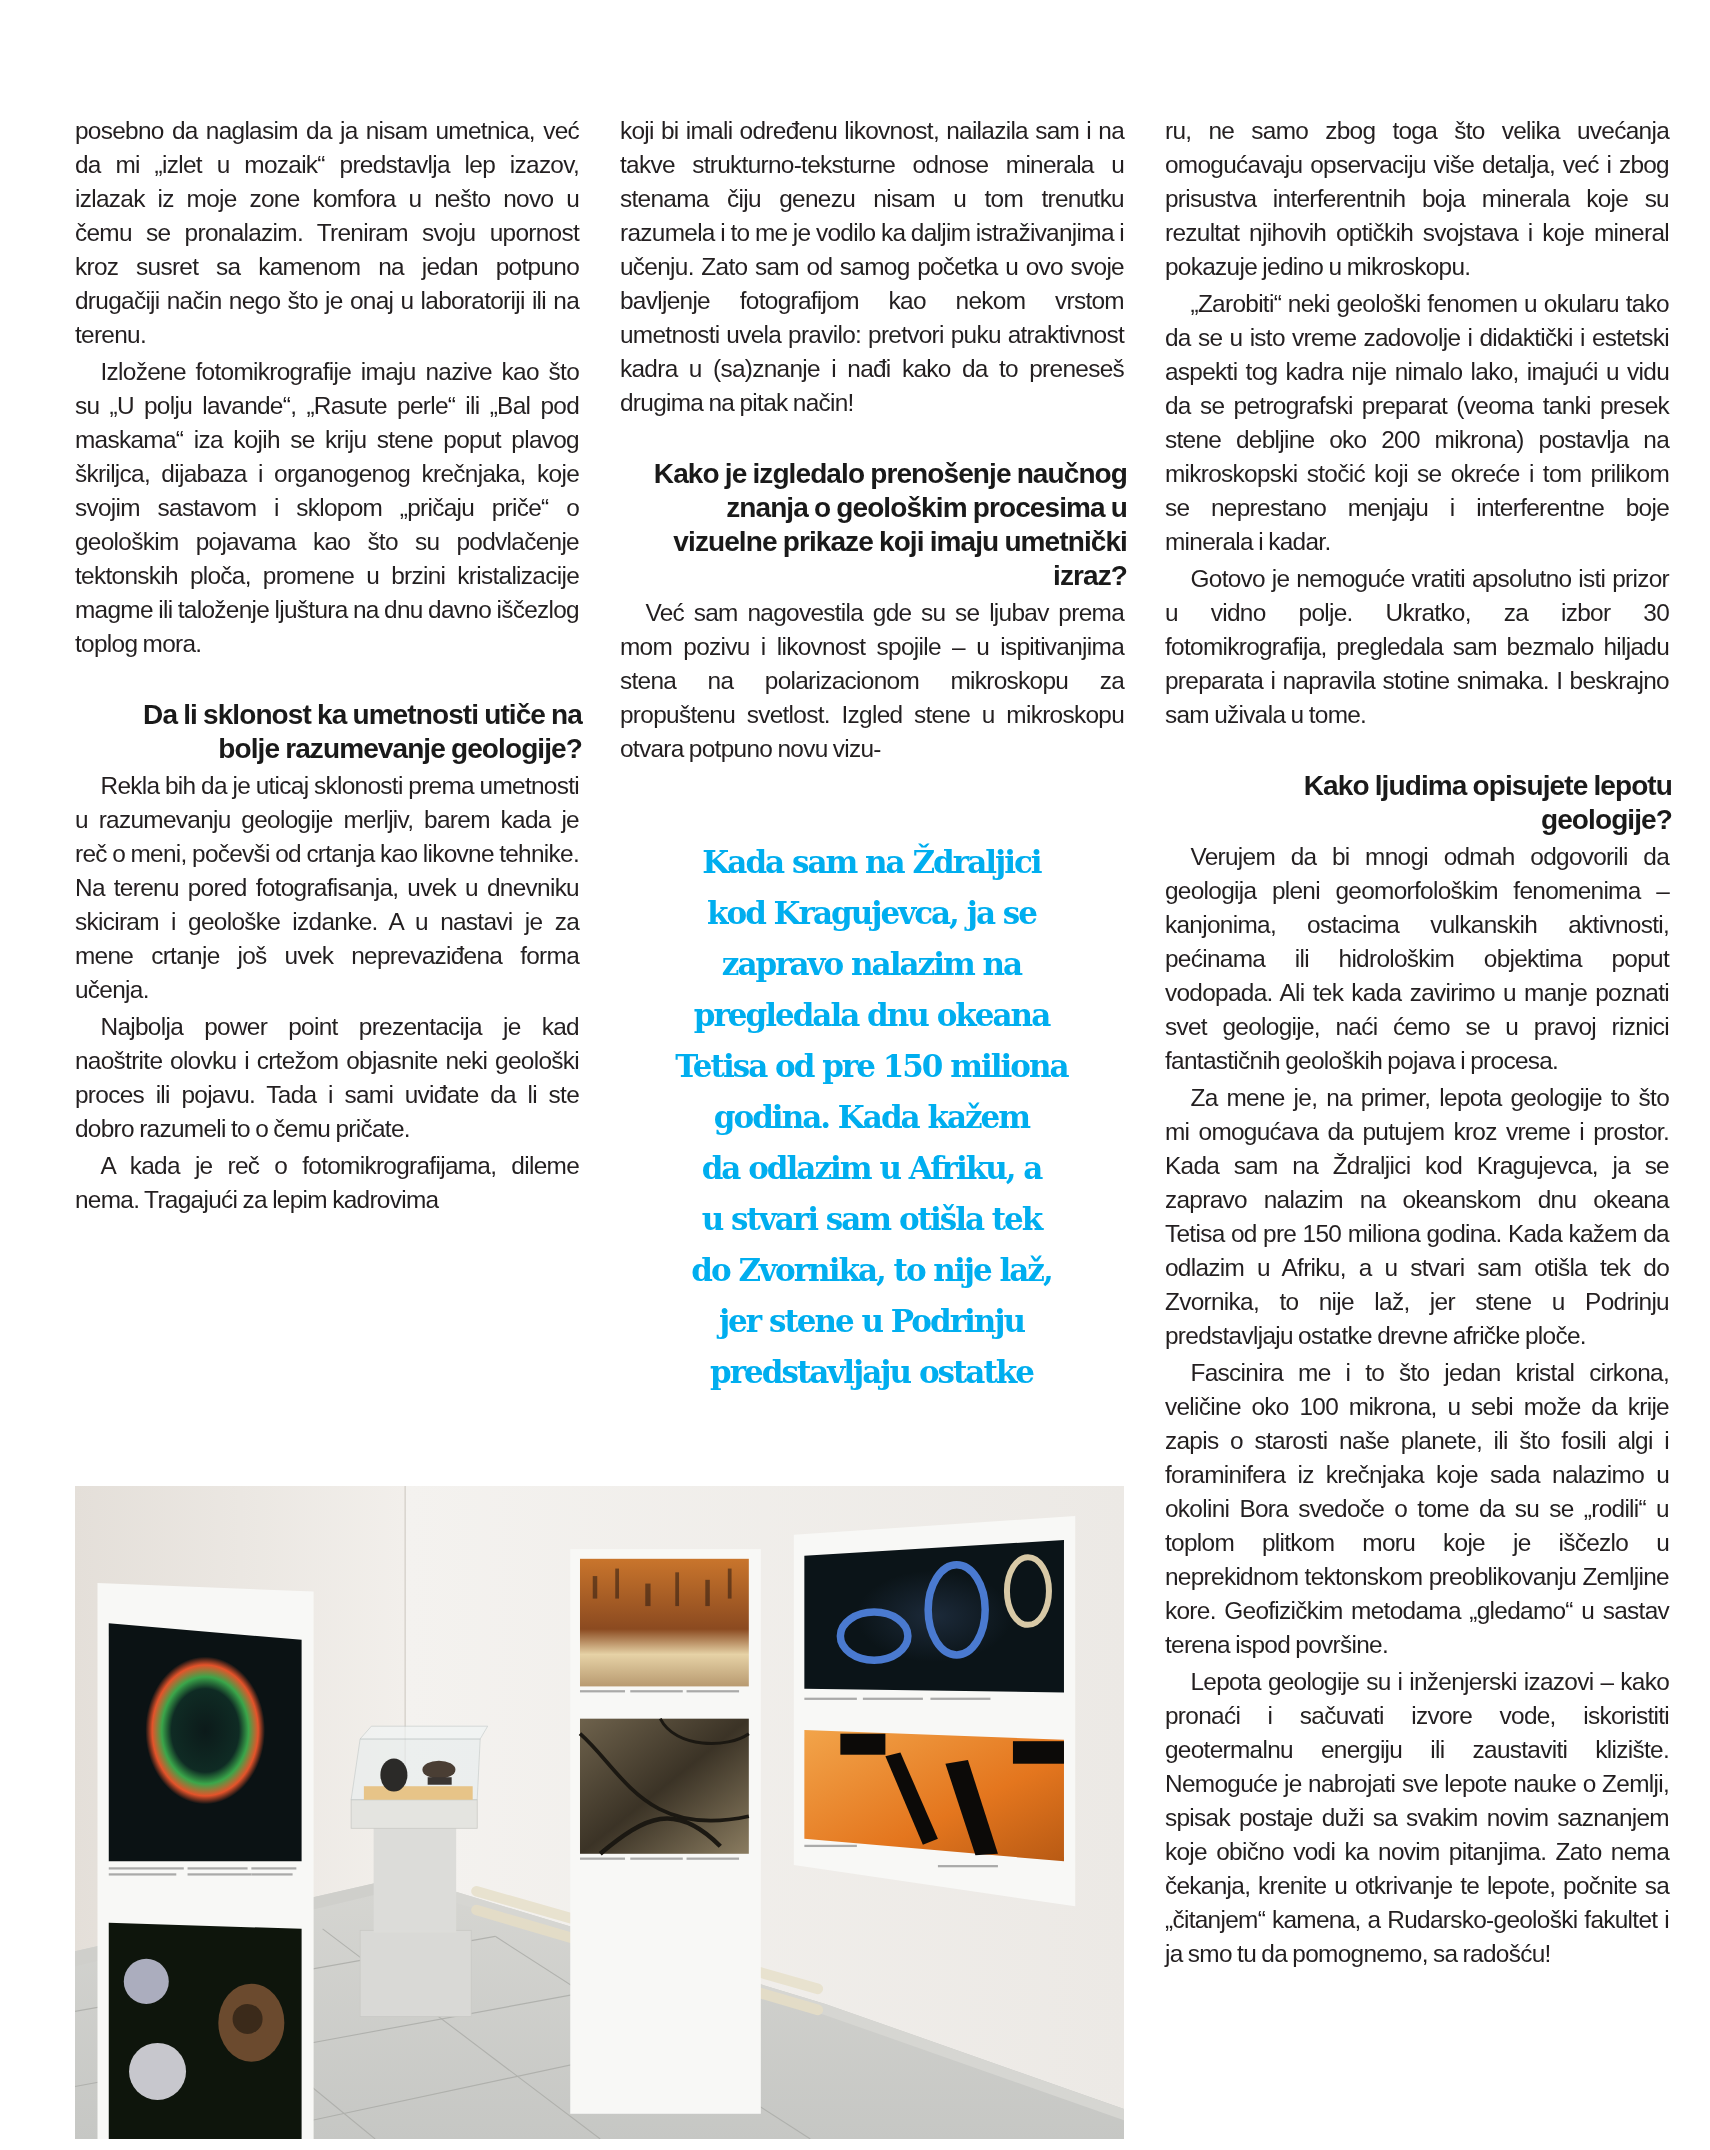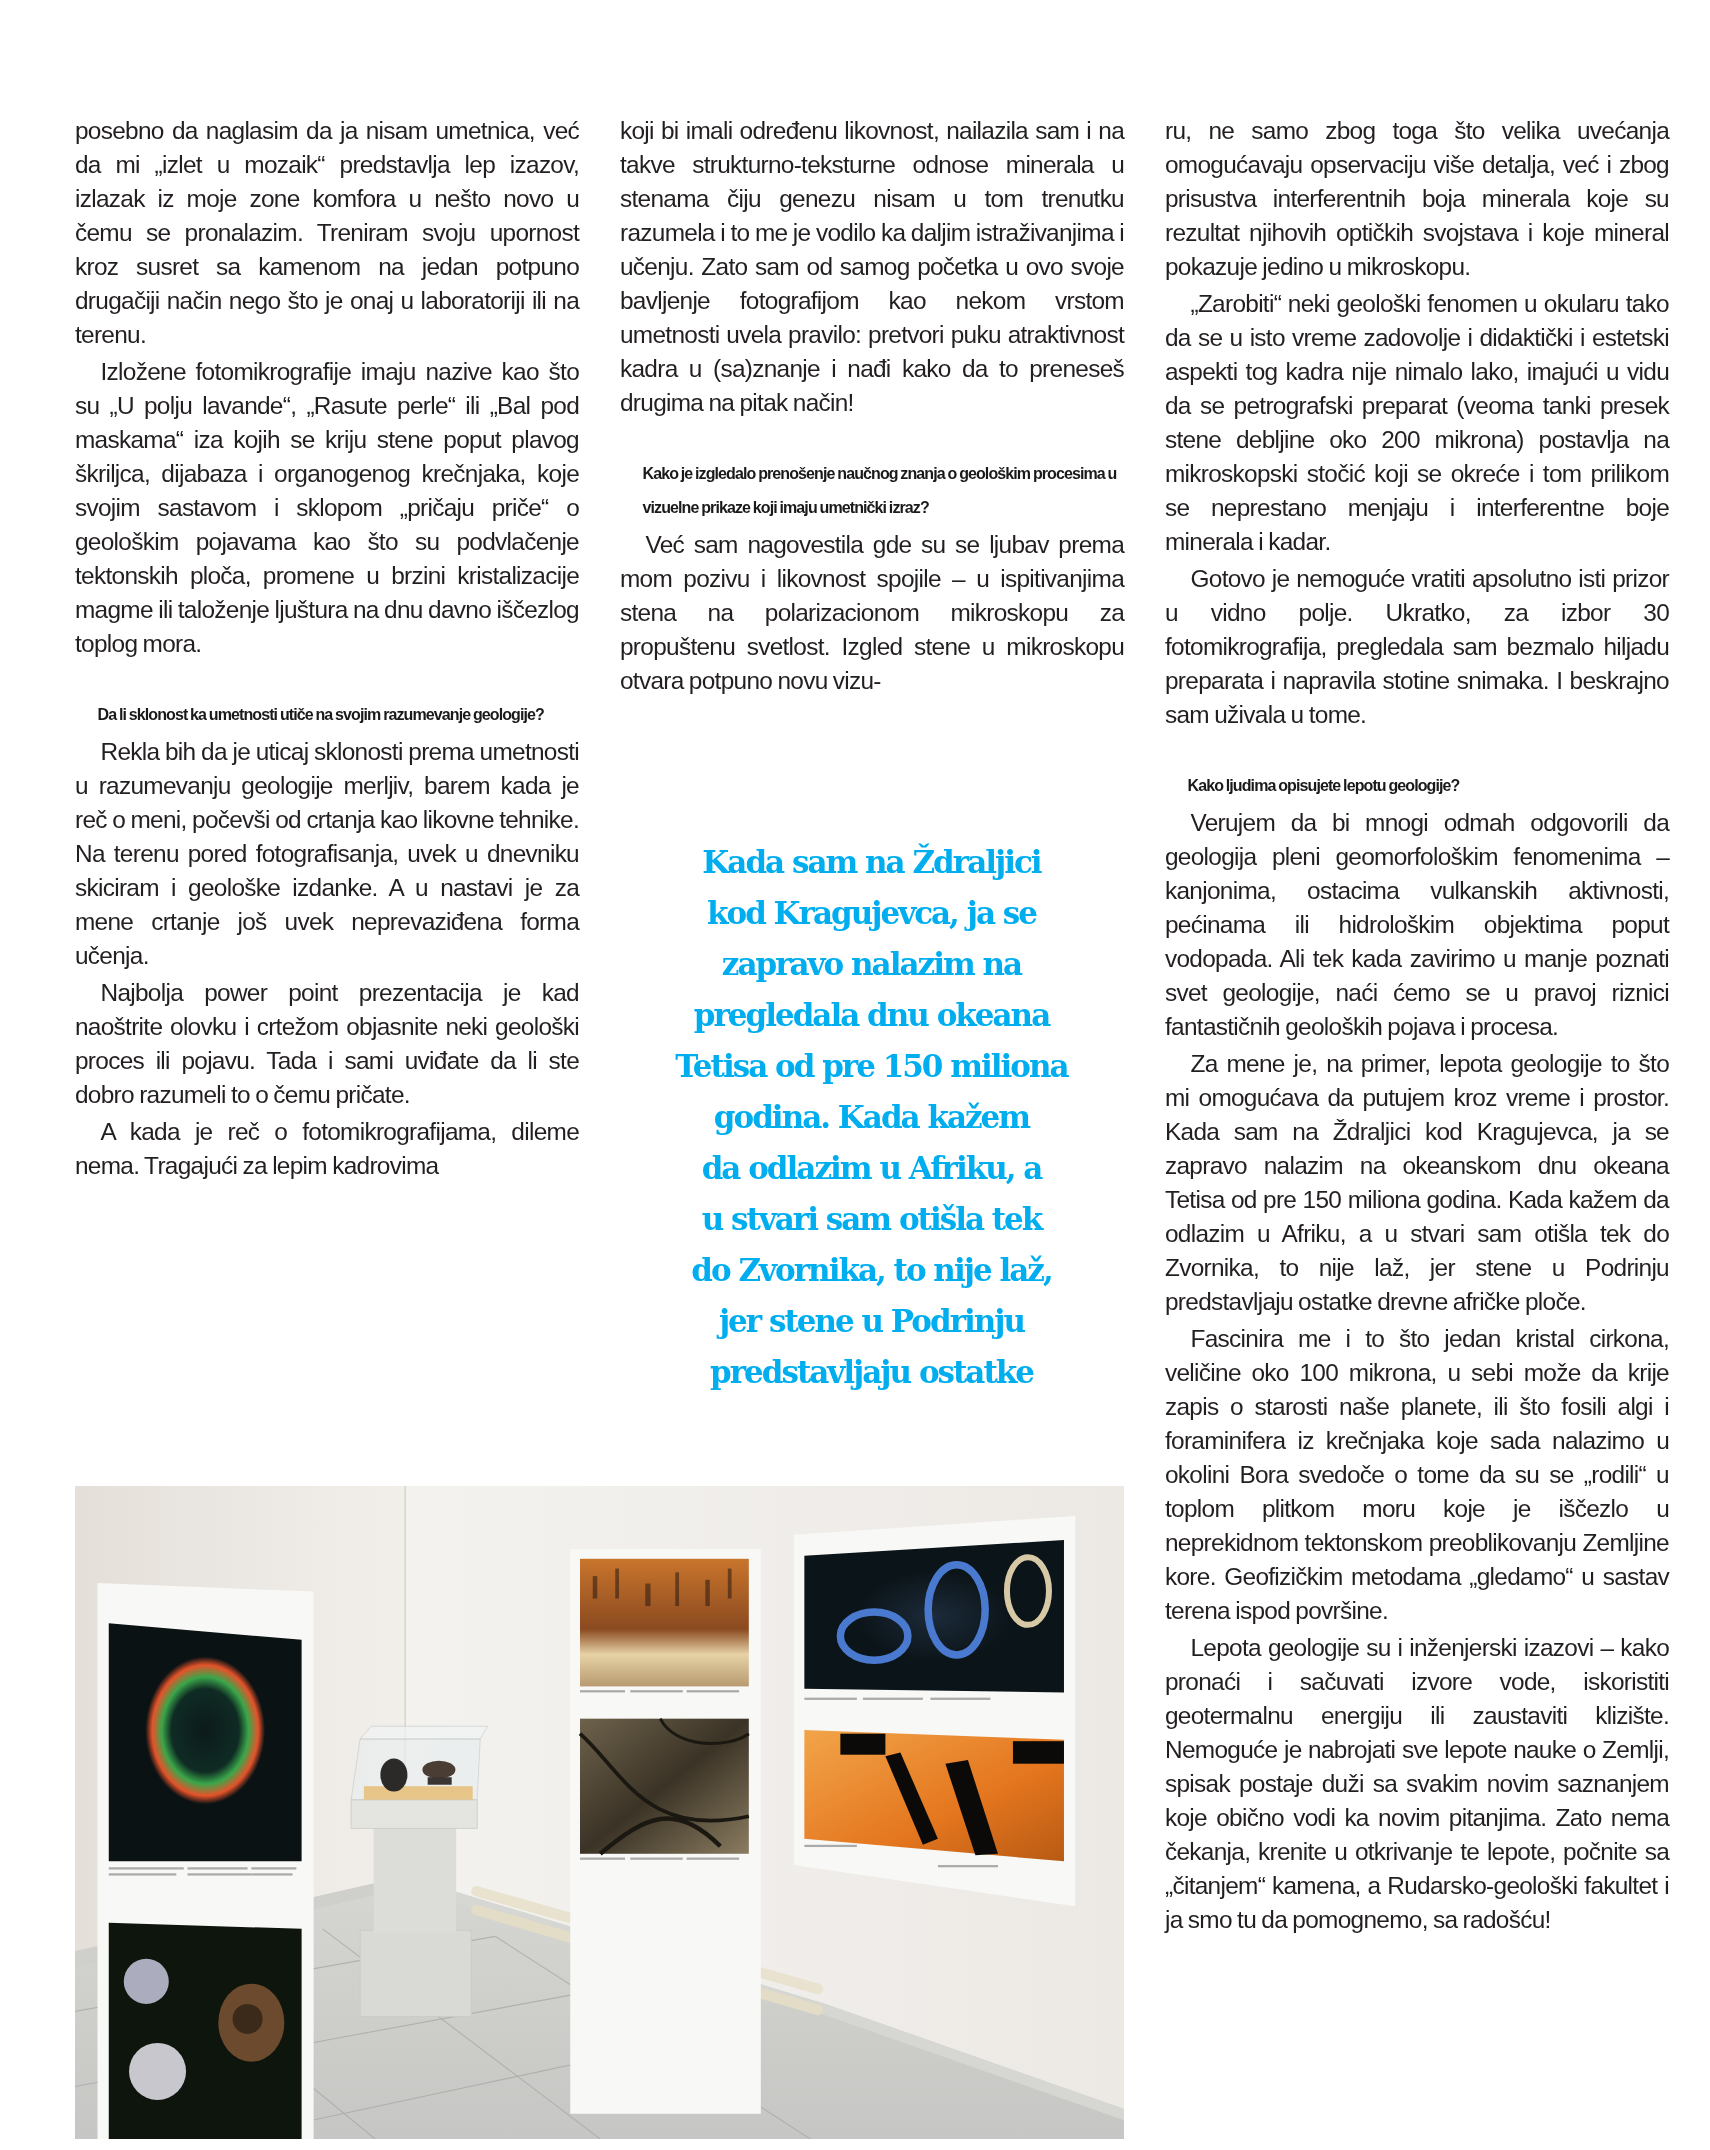--- a/index.html
+++ b/index.html
@@ -16,25 +16,25 @@
     letter-spacing: -0.7px;
     word-spacing: -0.8px;
     font-stretch: condensed;
   }
   .col p { margin: 3px; text-indent: 0; hyphens: manual; }
   .col p.ind { text-indent: 25.5px; }
   .col h3 {
     margin: 0;
     font-family: "Liberation Sans", sans-serif;
     font-weight: bold;
-    font-size: 16px;
+    font-size: 28px;
     line-height: 34px;
     letter-spacing: -0.9px;
     padding-left: 25.5px;
-    text-align: left;
+    text-align: right;
     color: #1a1a1a;
   }
   .gap { height: 34px; }
 
   #col1 { left: 72px;  top: 111px; width: 510px; }
   #col2 { left: 617px; top: 111px; width: 510px; }
   #col3 { left: 1162px; top: 111px; width: 510px; }
 
   .pullquote {
     position: absolute;
@@ -57,21 +57,21 @@
   .photo svg { display: block; width: 100%; height: 100%; }
 </style>
 </head>
 <body>
 
 <div class="page">
   <div class="col" id="col1">
       <p>posebno da naglasim da ja nisam umetnica, već da mi „izlet u mozaik“ predstavlja lep izazov, izlazak iz moje zone komfora u nešto novo u čemu se pronalazim. Treniram svoju upornost kroz susret sa kamenom na jedan potpuno drugačiji način nego što je onaj u laboratoriji ili na terenu.</p>
       <p class="ind">Izložene fotomikrografije imaju nazive kao što su „U polju lavande“, „Rasute perle“ ili „Bal pod maskama“ iza kojih se kriju stene poput plavog škriljca, dijabaza i organogenog krečnjaka, koje svojim sastavom i sklopom „pričaju priče“ o geološkim pojavama kao što su podvlačenje tektonskih ploča, promene u brzini kristalizacije magme ili taloženje ljuštura na dnu davno iščezlog toplog mora.</p>
       <div class="gap"></div>
-      <h3>Da li sklonost ka umetnosti utiče na svojim razumevanje geologije?</h3>
+      <h3>Da li sklonost ka umetnosti utiče na bolje razumevanje geologije?</h3>
       <p class="ind">Rekla bih da je uticaj sklonosti prema umetnosti u razumevanju geologije merljiv, barem kada je reč o meni, počevši od crtanja kao likovne tehnike. Na terenu pored fotografisanja, uvek u dnevniku skiciram i geološke izdanke. A u nastavi je za mene crtanje još uvek neprevaziđena forma učenja.</p>
       <p class="ind">Najbolja power point prezentacija je kad naoštrite olovku i crtežom objasnite neki geološki proces ili pojavu. Tada i sami uviđate da li ste dobro razumeli to o čemu pričate.</p>
       <p class="ind">A kada je reč o fotomikrografijama, dileme nema. Tragajući za lepim kadrovima</p>
     </div>
   <div class="col" id="col2">
       <p>koji bi imali određenu likovnost, nailazila sam i na takve strukturno-teksturne odnose minerala u stenama čiju genezu nisam u tom trenutku razumela i to me je vodilo ka daljim istraživanjima i učenju. Zato sam od samog početka u ovo svoje bavljenje fotografijom kao nekom vrstom umetnosti uvela pravilo: pretvori puku atraktivnost kadra u (sa)znanje i nađi kako da to preneseš drugima na pitak način!</p>
       <div class="gap"></div>
       <h3>Kako je izgledalo prenošenje naučnog znanja o geološkim procesima u vizuelne prikaze koji imaju umetnički izraz?</h3>
       <p class="ind">Već sam nagovestila gde su se ljubav prema mom pozivu i likovnost spojile – u ispitivanjima stena na polarizacionom mikroskopu za propuštenu svetlost. Izgled stene u mikroskopu otvara potpuno novu vizu-</p>
     </div>

